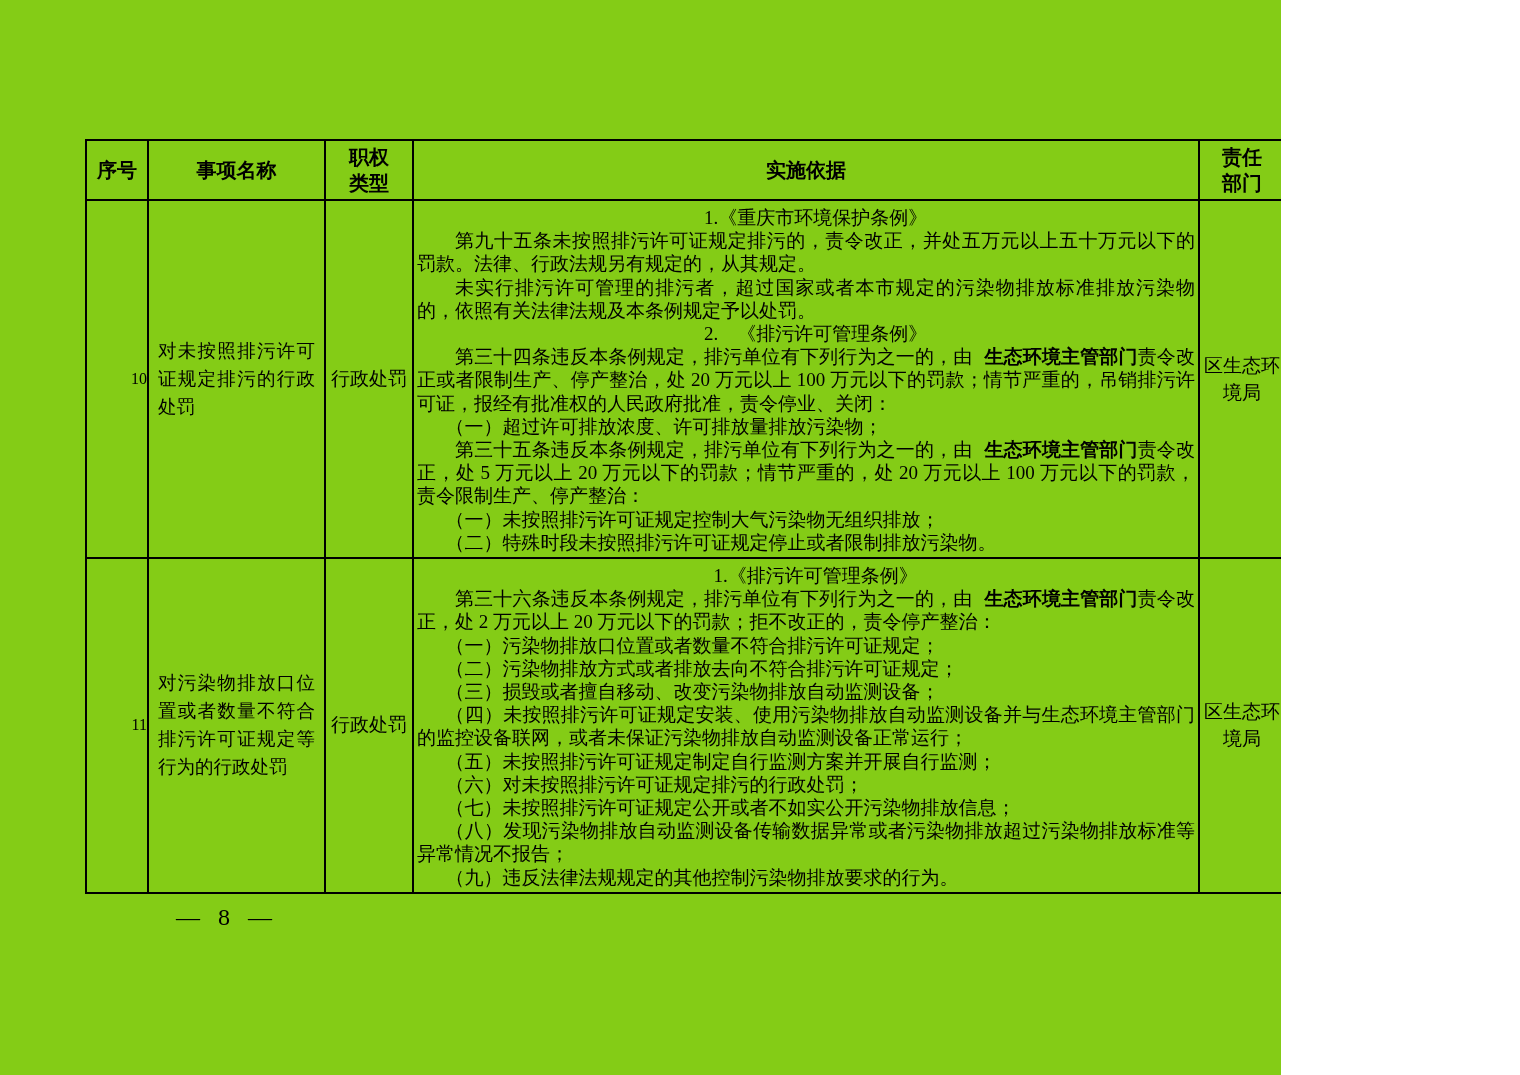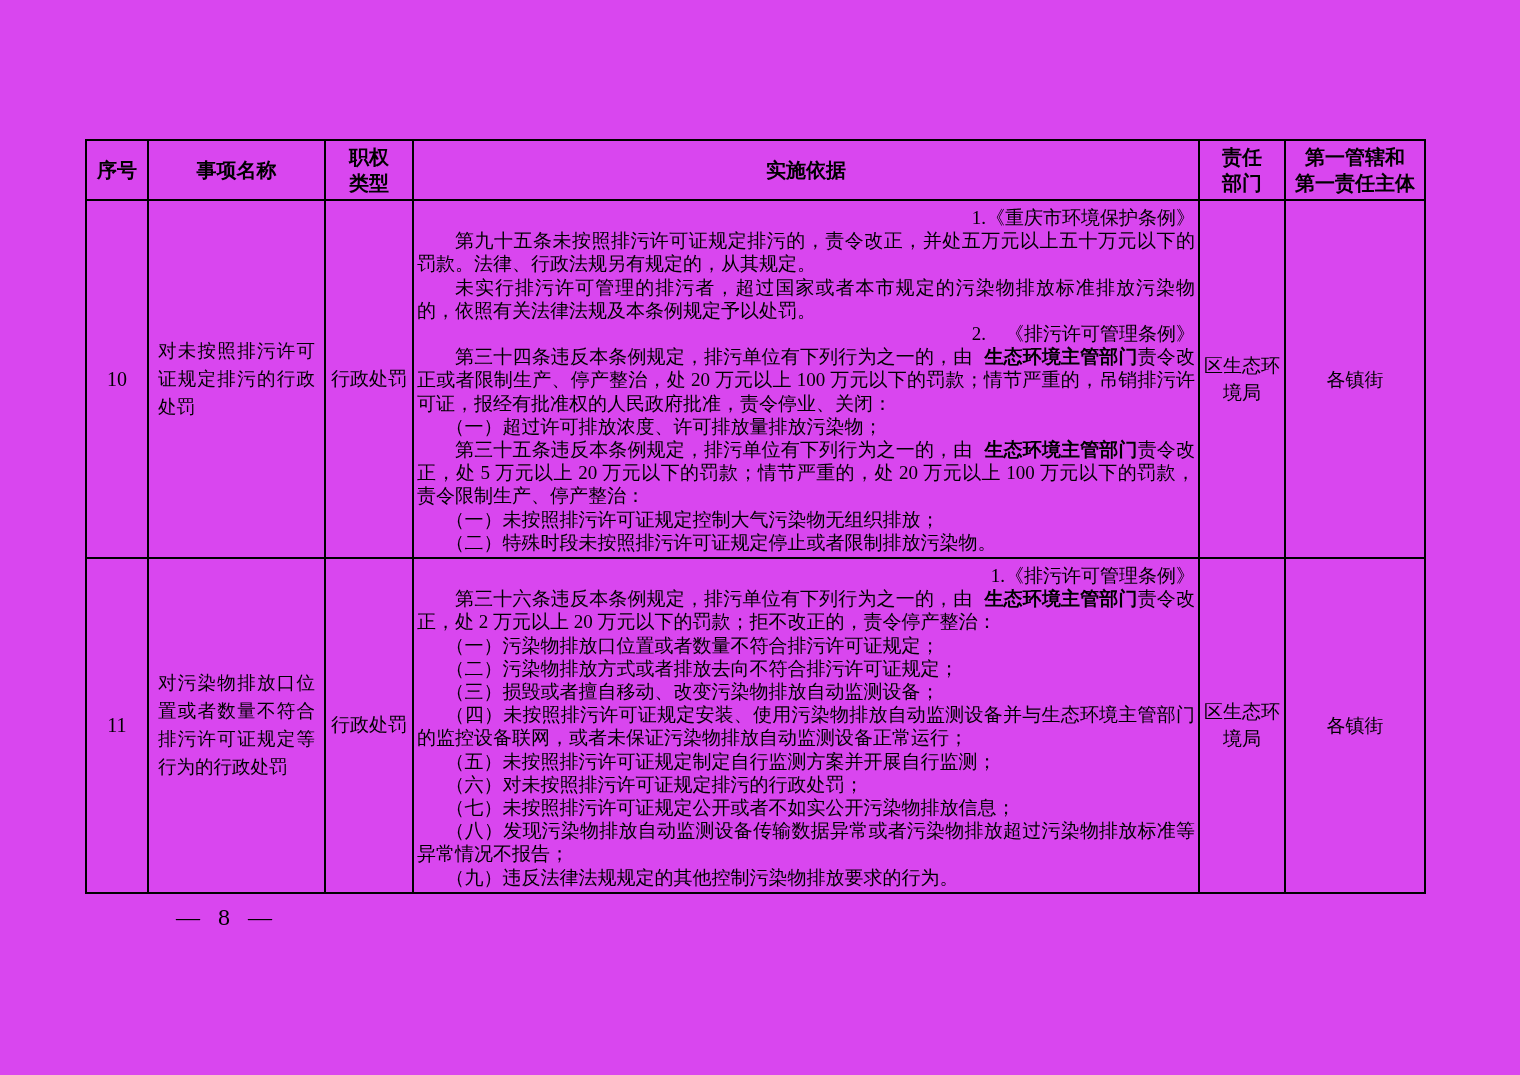--- a/index.html
+++ b/index.html
@@ -4,22 +4,22 @@
 <style>
   * { box-sizing: border-box; margin: 0; padding: 0; }
   html, body { background: #ffffff; }
   body {
     width: 1520px; height: 1075px;
     font-family: "Liberation Serif", "DejaVu Serif", serif;
     color: #000;
   }
   .page {
     position: relative;
-    width: 1520px; height: 1075px;
-    background: #d946ef;
+    width: 1281px; height: 1075px;
+    background: #84cc16;
     overflow: hidden;
   }
   table.doc {
     position: absolute;
     left: 85px; top: 139px;
     width: 1339px;
     border-collapse: collapse;
     table-layout: fixed;
   }
   .doc th, .doc td {
@@ -32,22 +32,22 @@
     font-family: "Liberation Sans", "DejaVu Sans", sans-serif;
     font-weight: bold;
     font-size: 20px;
     line-height: 26px;
     text-align: center;
     white-space: pre-line;
   }
   tr.row-10 { height: 355px; }
   tr.row-11 { height: 330px; }
   td.c-index {
-    text-align: center;
-    font-size: 20px;
+    text-align: right;
+    font-size: 16px;
   }
   td.c-name { padding: 0 9px; }
   .name-inner {
     font-size: 18.5px;
     line-height: 28px;
     text-align: justify;
   }
   td.c-power {
     text-align: center;
     font-size: 19px;
@@ -56,21 +56,21 @@
   td.c-basis {
     vertical-align: top;
     padding: 5px 3px 3px 3px;
   }
   .bp {
     font-size: 19px;
     line-height: 23.2px;
     text-align: justify;
     text-indent: 2em;
   }
-  .bp.num  { text-indent: 1em; text-align: right; }
+  .bp.num  { text-indent: 1em; text-align: center; }
   .bp.item { text-indent: 1.5em; }
   .b { font-weight: bold; margin-left: 12px; }
   td.c-dept, td.c-juris {
     text-align: center;
     font-size: 19px;
     line-height: 27px;
     white-space: pre-line;
   }
   .page-number {
     position: absolute;

